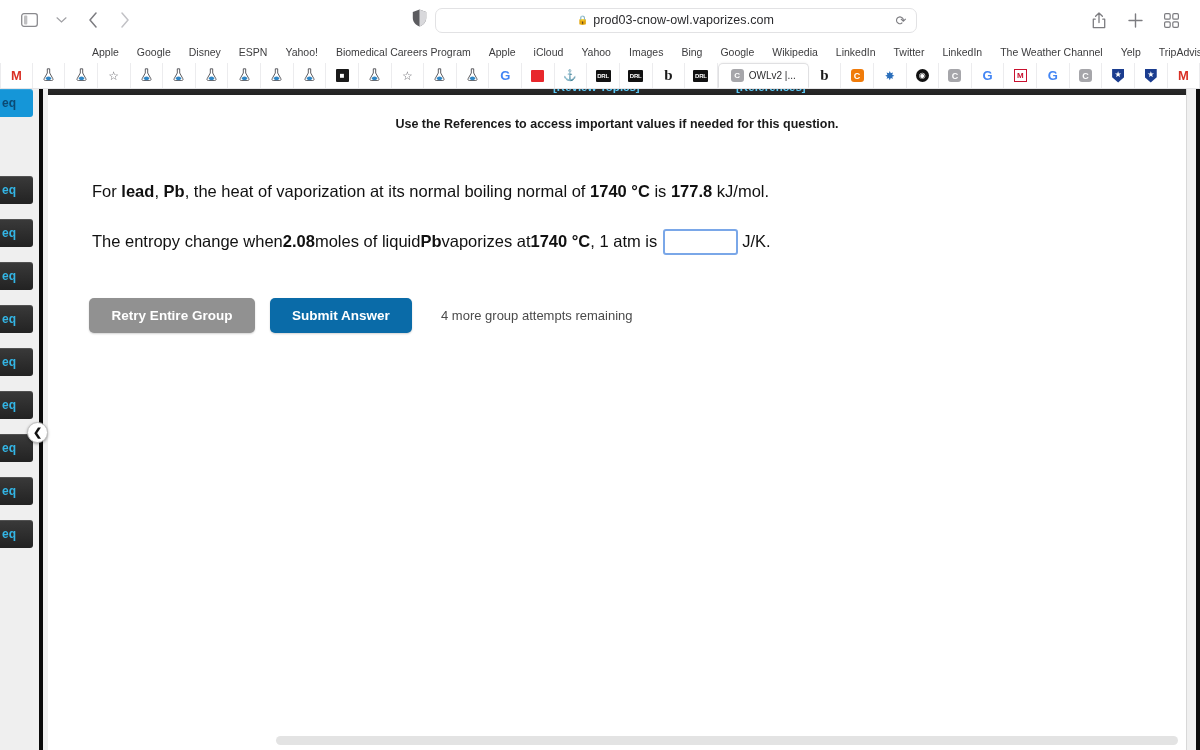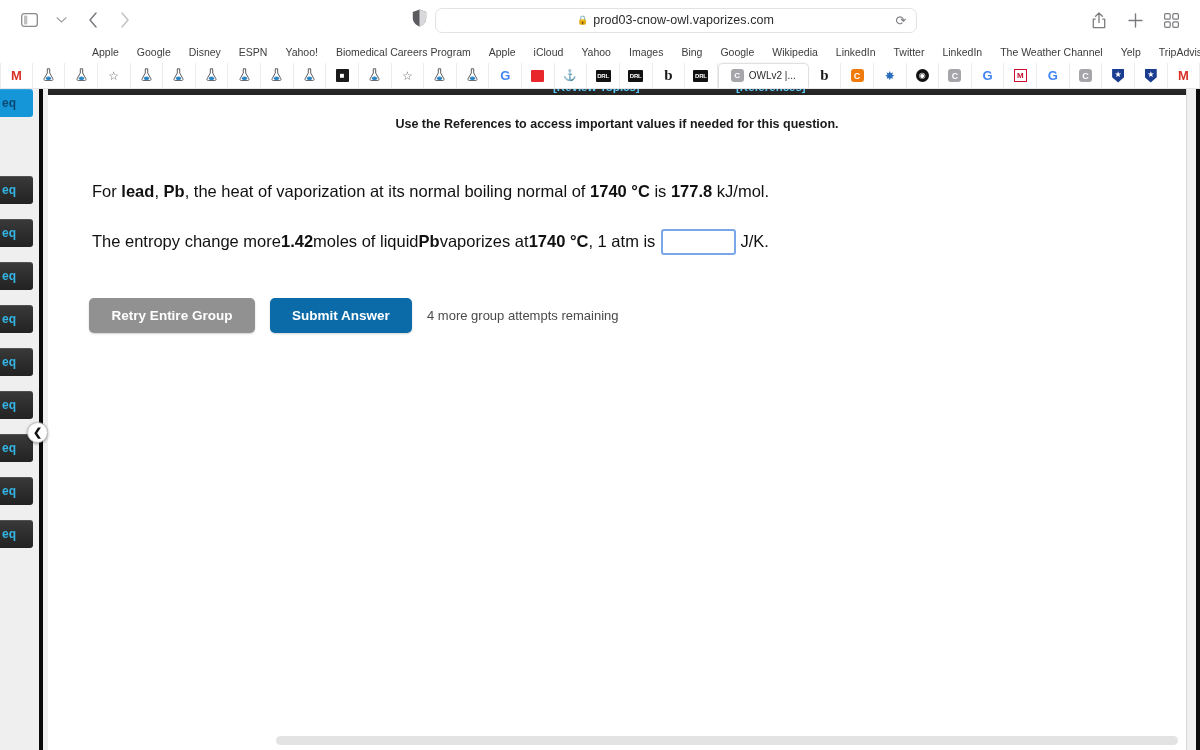--- a/index.html
+++ b/index.html
@@ -310,21 +310,21 @@
     padding: 0 18px;
     height: 35px;
     cursor: pointer;
     box-shadow: 0 1px 2px rgba(0,0,0,.18);
   }
   .btn-submit { background: #0a6ba8; min-width: 142px; }
   .btn-retry  { background: #919191; min-width: 166px; }
   .attempts {
     font-size: 13px;
     color: #4a4a4a;
-    margin-left: 0;
+    margin-left: 14px;
   }
 
   
   .hscroll {
     position: absolute;
     left: 228px;
     right: 8px;
     bottom: 5px;
     height: 9px;
     background: #e3e3e3;
@@ -624,22 +624,22 @@
         <a class="banner-link rf">[References]</a>
       </div>
 
       <div class="notice">Use the References to access important values if needed for this question.</div>
 
       <div class="qtext qline1">
         <span>For </span><b>lead</b><span>, </span><b>Pb</b><span>, the heat of vaporization at its normal boiling normal of </span><b>1740 °C</b><span> is </span><b>177.8</b><span> kJ/mol.</span>
       </div>
 
       <div class="qtext qline2">
-        <span>The entropy change more </span>
-          <b>1.42</b>
+        <span>The entropy change when </span>
+          <b>2.08</b>
           <span> moles of liquid </span>
           <b>Pb</b>
           <span> vaporizes at </span>
           <b>1740 °C</b>
           <span>, 1 atm is</span>
           <input class="answer-input" type="text" value="" style="">
           <span>J/K.</span>
       </div>
 
       <div class="btn-row">

